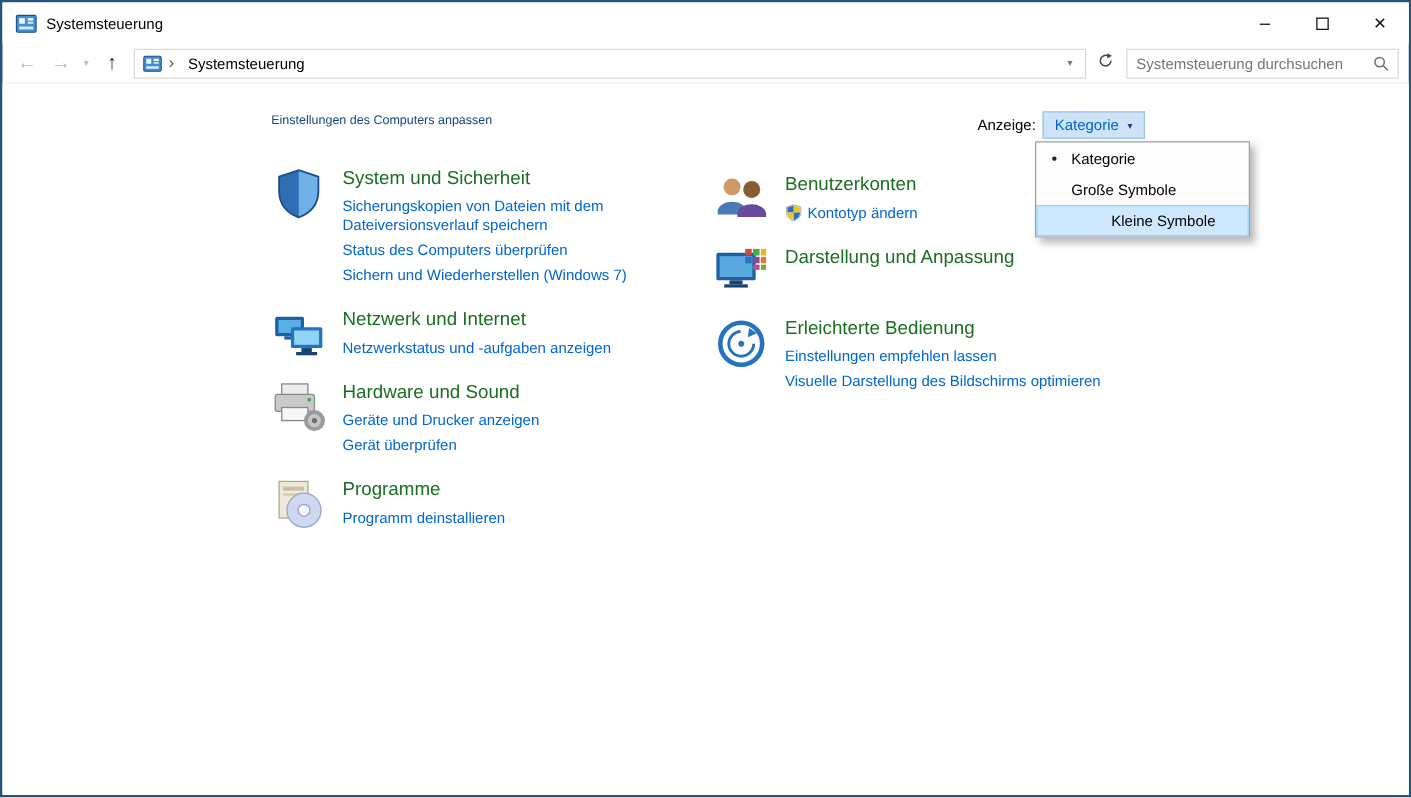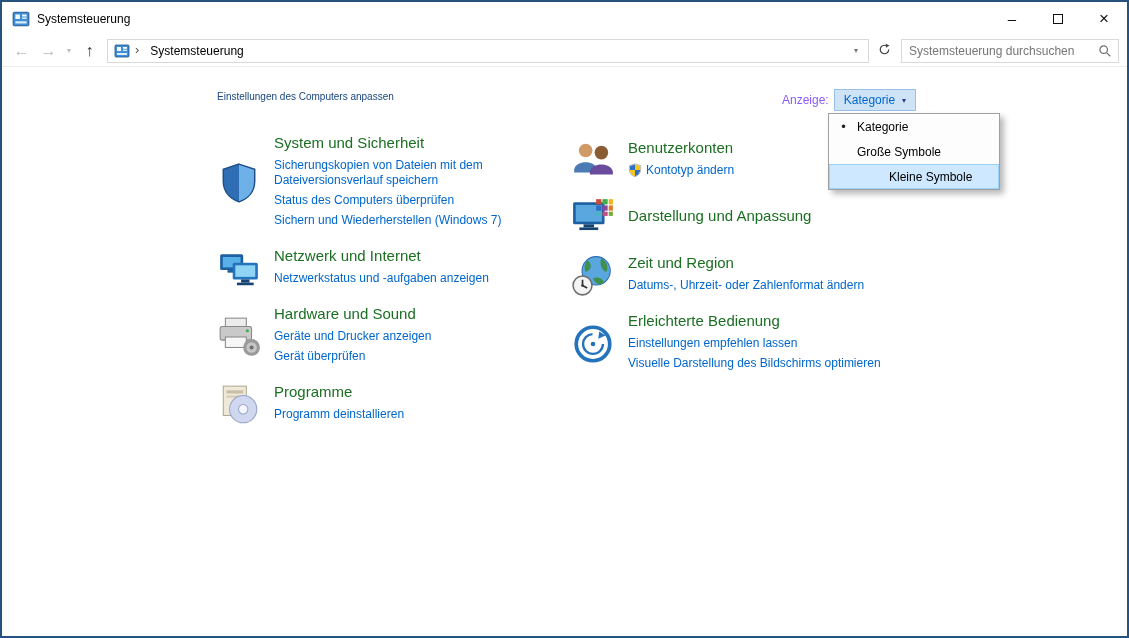--- a/index.html
+++ b/index.html
@@ -42,37 +42,37 @@
   .searchbox input { flex: 1; min-width: 0; border: none; outline: none; font-size: 12px; color: #444; padding: 0 2px 0 7px; font-family: inherit; background: transparent; }
   .searchbox input::placeholder { color: #757575; }
   .search-glyph { width: 26px; display: flex; align-items: center; justify-content: center; }
   .search-glyph svg { width: 14px; height: 14px; }
 
   
   .content { flex: 1; position: relative; background: #fff; }
   .heading { position: absolute; left: 215px; top: 24px; font-size: 10px; font-weight: normal; color: #17457e; }
 
   .view-by { position: absolute; left: 780px; top: 22px; display: flex; align-items: center; }
-  .view-label { font-size: 12px; color: #8b5cf6; }
+  .view-label { font-size: 12px; color: #000000; }
   .view-btn { display: inline-flex; align-items: center; gap: 7px; margin-left: 5px; font-size: 12px; color: #0066cc;
               background: #cfe3f7; border: 1px solid #9ac1e5; padding: 3px 9px; cursor: pointer; }
   .view-btn .dd { font-size: 8px; color: #2b3a8f; }
 
   .view-menu { position: absolute; left: 826px; top: 46px; width: 172px; background: #fdfdfd;
                border: 1px solid #a0a0a0; box-shadow: 4px 4px 6px rgba(0,0,0,0.28); z-index: 10; }
   .menu-item { display: flex; align-items: center; height: 25px; font-size: 12px; color: #000; border: 1px solid transparent; cursor: pointer; }
   .menu-item.highlighted { background: #cde8ff; border-color: #99d1ff; padding-left: 32px; }
   .menu-gutter { width: 27px; text-align: center; font-size: 13px; color: #222; flex: 0 0 auto; }
 
   .cols { position: absolute; left: 215px; top: 66px; display: flex; }
   .col { display: flex; flex-direction: column; }
   .col.left { width: 354px; }
   .col.right { padding-top: 5px; width: 360px; }
 
-  .category { display: flex; margin-bottom: 13px; align-items: center; }
+  .category { display: flex; margin-bottom: 13px; }
   .cat-icon { width: 44px; height: 44px; margin-right: 13px; flex: 0 0 auto; cursor: pointer; }
   .cat-icon svg { width: 44px; height: 44px; }
   .cat-body { display: flex; flex-direction: column; }
   .col.left .cat-body { width: 240px; }
   .col.right .cat-body { width: 300px; }
   .cat-title { font-size: 15px; color: #1b6e22; text-decoration: none; margin: 1px 0 7px; cursor: pointer; }
   .cat-link { font-size: 12px; color: #0066cc; text-decoration: none; margin-bottom: 5px; line-height: 15px; cursor: pointer; display: flex; align-items: flex-start; gap: 4px; }
   .uac { width: 14px; height: 14px; flex: 0 0 auto; display: inline-flex; margin-top: 0px; }
   .uac svg { width: 14px; height: 14px; }
 </style>
@@ -316,39 +316,20 @@
                 <rect x="30" y="15" width="5" height="4" fill="#c44a86"></rect>
                 <rect x="36" y="15" width="4" height="4" fill="#7aa83f"></rect>
               </g>
             </svg>
           </span>
           <div class="cat-body">
             <a class="cat-title">Darstellung und Anpassung</a>
           </div>
         </div>
 
-        <div class="category">
-          <span class="cat-icon">
-            <svg viewBox="0 0 42 42">
-              <circle cx="24" cy="16" r="13.5" fill="#5aa7e0" stroke="#2f6eb5"></circle>
-              <path d="M16 6 C21 10 19 16 14 17 C12 13 13 9 16 6 Z" fill="#3f8f4f"></path>
-              <path d="M29 4 C34 7 36 12 34 17 C29 16 27 9 29 4 Z" fill="#3f8f4f"></path>
-              <path d="M21 23 C26 21 32 24 31 28 C27 30 22 28 21 23 Z" fill="#3f8f4f"></path>
-              <circle cx="11" cy="30" r="9" fill="#f4f4f4" stroke="#6e6e6e" stroke-width="1.5"></circle>
-              <path d="M11 24.5 V30 L15.5 32.5" stroke="#333" stroke-width="1.6" fill="none"></path>
-              <circle cx="11" cy="30" r="1.2" fill="#333"></circle>
-            </svg>
-          </span>
-          <div class="cat-body">
-            <a class="cat-title">Zeit und Region</a>
-            <a class="cat-link">
-                <span>Datums-, Uhrzeit- oder Zahlenformat ändern</span>
-              </a>
-          </div>
-        </div>
 
         <div class="category">
           <span class="cat-icon">
             <svg viewBox="0 0 42 42">
               <circle cx="21" cy="21" r="16" fill="#ffffff" stroke="#2573bd" stroke-width="3.5"></circle>
               <circle cx="21" cy="21" r="9.5" fill="none" stroke="#2573bd" stroke-width="2.2" stroke-dasharray="44 16"></circle>
               <path d="M27 9 L33 13 L26 16 Z" fill="#2573bd"></path>
               <circle cx="21" cy="21" r="2.2" fill="#2573bd"></circle>
             </svg>
           </span>

